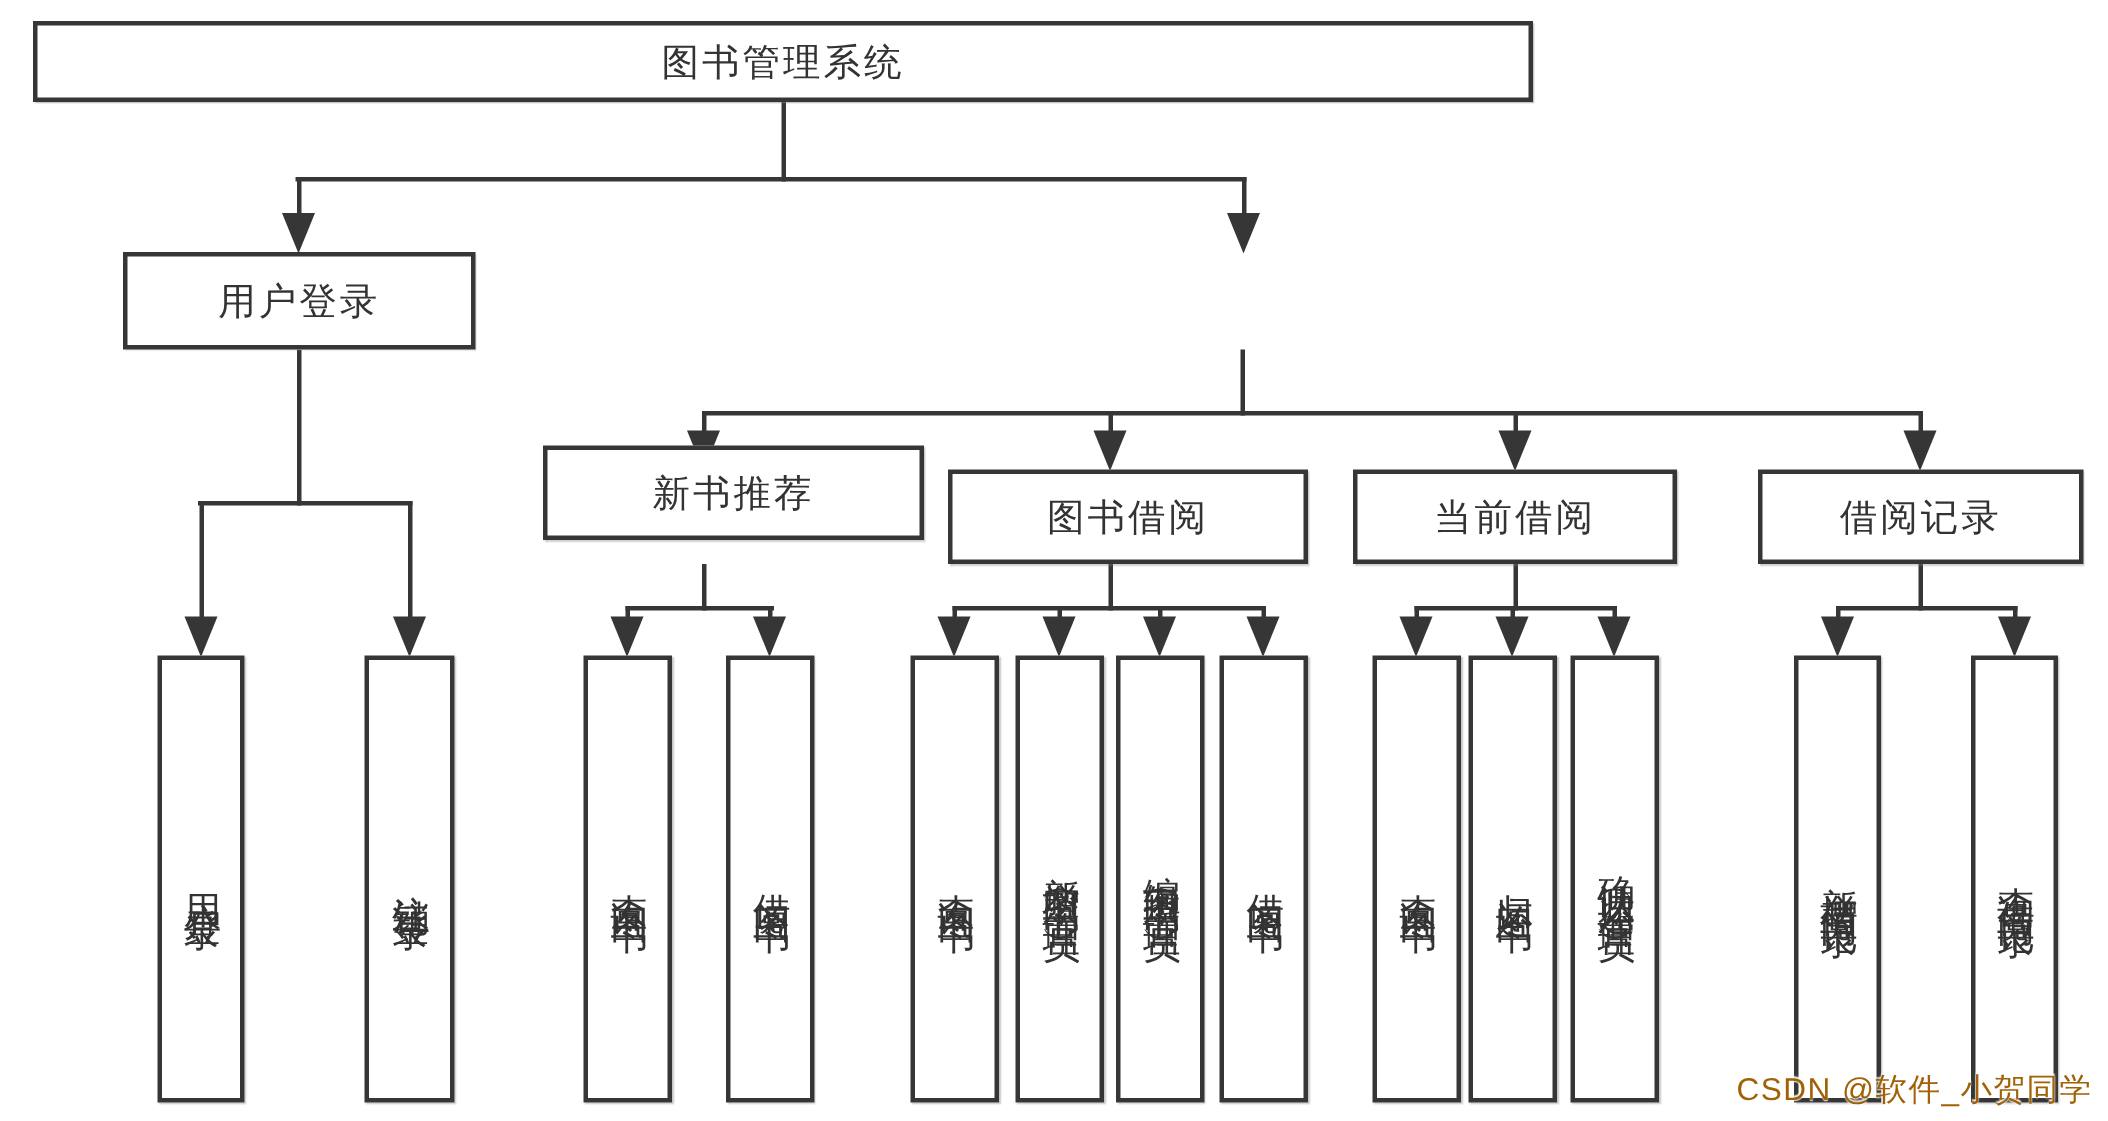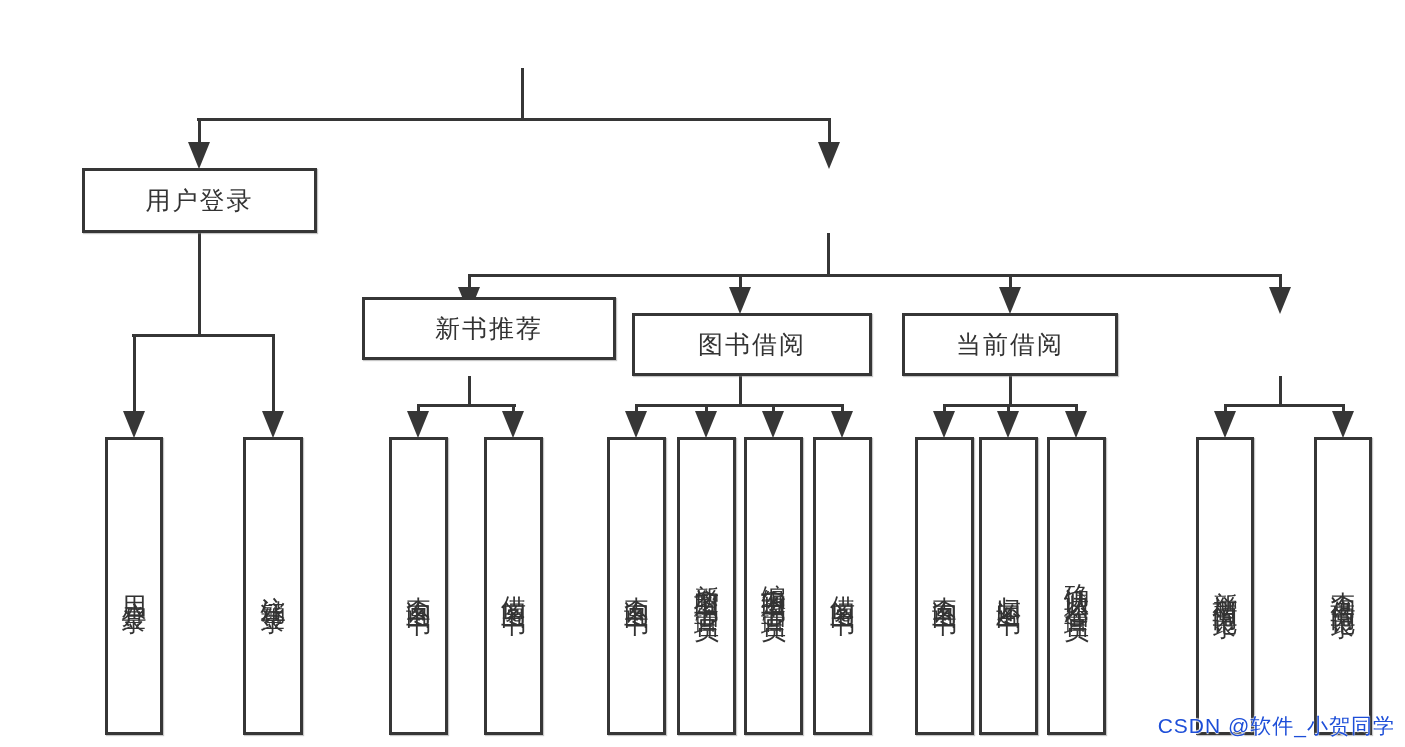--- a/index.html
+++ b/index.html
@@ -22,35 +22,37 @@
   }
   .hl { position:absolute; height:3px; background:#363636; z-index:1; }
   .vl { position:absolute; width:3px; background:#363636; z-index:1; }
   .ah {
     position:absolute; width:0; height:0; z-index:1;
     border-left:11px solid transparent; border-right:11px solid transparent;
     border-top:27px solid #363636;
   }
   .wm {
     position:absolute; right:10px; top:712px; z-index:6;
-    font-size:21px; color:#1d4ed8; letter-spacing:1px;
+    font-size:21px; color:#a16207; letter-spacing:1px;
     text-shadow:0 1px 1px #ffffff, 0 -1px 1px #ffffff;
   }
 </style>
 </head>
 <body>
 
 <div class="canvas">
 
+  <div class="box" style="left:22px;top:14px;width:1000px;height:54px">图书管理系统</div>
 
   <div class="box" style="left:82px;top:168px;width:235px;height:65px">用户登录</div>
 
   <div class="box" style="left:362px;top:297px;width:254px;height:63px">新书推荐</div>
   <div class="box" style="left:632px;top:313px;width:240px;height:63px">图书借阅</div>
   <div class="box" style="left:902px;top:313px;width:216px;height:63px">当前借阅</div>
+  <div class="box" style="left:1172px;top:313px;width:217px;height:63px">借阅记录</div>
 
   <div class="box leaf" style="left:105px;top:437px;width:58px;height:298px">用户登录</div>
   <div class="box leaf" style="left:243px;top:437px;width:60px;height:298px">注销登录</div>
 
   <div class="box leaf" style="left:389px;top:437px;width:59px;height:298px">查询图书</div>
   <div class="box leaf" style="left:484px;top:437px;width:59px;height:298px">借阅图书</div>
 
   <div class="box leaf" style="left:607px;top:437px;width:59px;height:298px">查询图书</div>
   <div class="box leaf" style="left:677px;top:437px;width:59px;height:298px">新增图书（管理员）</div>
   <div class="box leaf" style="left:744px;top:437px;width:59px;height:298px">编辑图书（管理员）</div>

